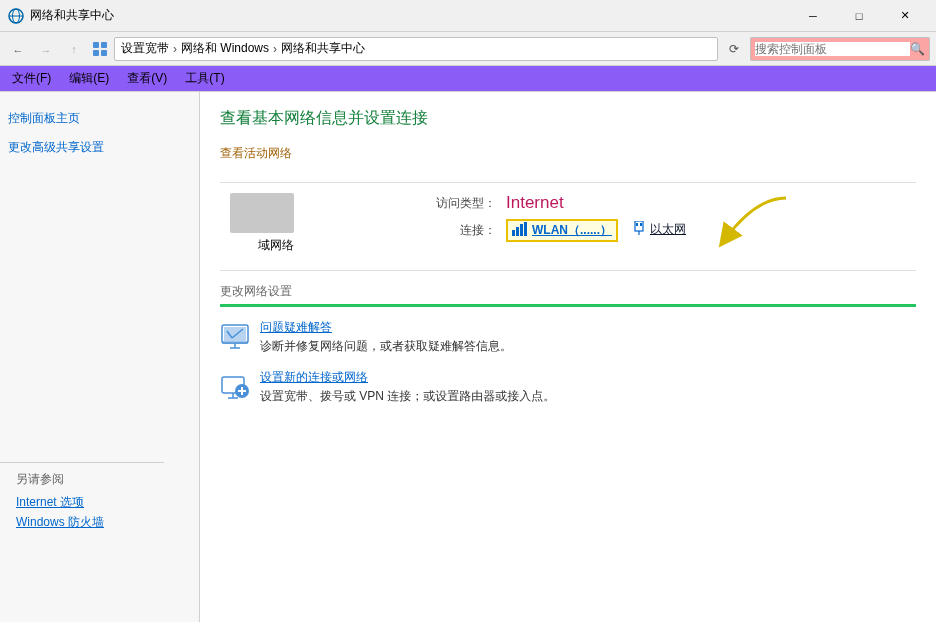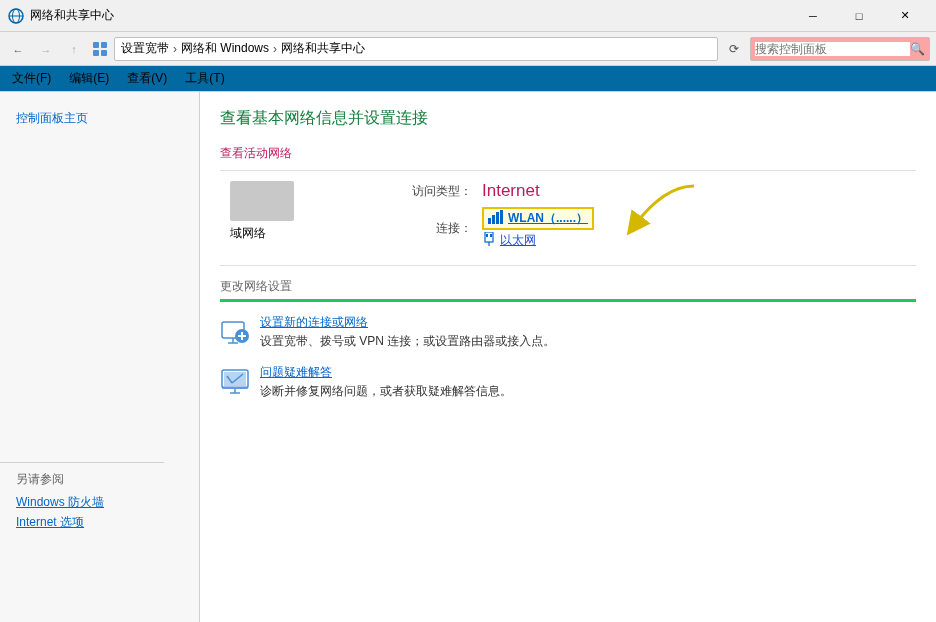--- a/index.html
+++ b/index.html
@@ -133,21 +133,21 @@
       align-items: center;
       justify-content: center;
       cursor: pointer;
       color: #555;
       font-size: 12px;
     }
 
     
     .menu-bar {
       height: 26px;
-      background: #0369a1;
+      background: #8b5cf6;
       display: flex;
       align-items: center;
       padding: 0 4px;
       border-bottom: 1px solid #d0d0d0;
       gap: 2px;
     }
     .menu-item {
       padding: 2px 8px;
       cursor: pointer;
       font-size: 12px;
@@ -162,21 +162,21 @@
 
     
     .sidebar {
       width: 200px;
       background: #f7f7f7;
       border-right: 1px solid #d0d0d0;
       padding: 12px 0;
       flex-shrink: 0;
     }
     .sidebar-item {
-      padding: 6px 16px;
+      padding: 6px 8px;
       cursor: pointer;
       font-size: 12px;
       color: #0066cc;
       text-decoration: none;
       display: block;
     }
 
     
     .content {
       flex: 1;
@@ -185,35 +185,35 @@
       overflow-y: auto;
     }
     .page-title {
       font-size: 16px;
       color: #15803d;
       font-weight: normal;
       margin-bottom: 16px;
     }
     .section-label {
       font-size: 12px;
-      color: #be185d;
+      color: #a16207;
       margin-bottom: 10px;
       border-bottom: 1px solid #e0e0e0;
-      padding-bottom: 8px;
+      padding-bottom: 20px;
     }
     .network-info-row {
       display: flex;
       align-items: flex-start;
       margin-bottom: 16px;
     }
     .network-name-block {
       display: flex;
       flex-direction: column;
-      align-items: flex-start;
-      margin-right: 40px;
+      align-items: flex-end;
+      margin-right: 64px;
       margin-left: 10px;
     }
     .network-icon-placeholder {
       width: 64px;
       height: 40px;
       background: #c8c8c8;
       margin-bottom: 4px;
       border-radius: 2px;
     }
     .network-label {
@@ -248,33 +248,33 @@
       text-decoration: underline;
       padding: 1px 4px;
       border: 2px solid #e8c000;
       background: #fffde0;
       font-weight: bold;
       display: inline-flex;
       align-items: center;
       gap: 4px;
     }
     .ethernet-link {
-      color: #1d4ed8;
+      color: #0f172a;
       cursor: pointer;
       text-decoration: underline;
       display: inline-flex;
       align-items: center;
       gap: 4px;
       margin-top: 2px;
     }
     .connection-links {
       display: flex;
-      flex-direction: column;
+      flex-direction: row;
       align-items: flex-start;
-      gap: 0;
+      gap: 14px;
     }
 
     .divider {
       border: none;
       border-top: 1px solid #e0e0e0;
       margin: 12px 0;
     }
 
     
     .change-section-title {
@@ -380,26 +380,27 @@
   <div class="menu-item">文件(F)</div>
   <div class="menu-item">编辑(E)</div>
   <div class="menu-item">查看(V)</div>
   <div class="menu-item">工具(T)</div>
 </div>
 
 <div class="main-layout">
 
   <div class="sidebar">
     <a class="sidebar-item">控制面板主页</a>
+    <a class="sidebar-item">更改高级共享设置</a>
 
     <div style="margin-top: auto; position: absolute; bottom: 80px; left: 0; width: 164px; padding: 0 0 8px 0;">
       <div class="also-see" style="margin: 0; padding: 8px 16px 0 16px; border-top: 1px solid #d0d0d0;">
         <div class="also-see-title">另请参阅</div>
+        <a class="also-see-link">Internet 选项</a>
         <a class="also-see-link">Windows 防火墙</a>
-        <a class="also-see-link">Internet 选项</a>
       </div>
     </div>
   </div>
 
   <div class="content">
     <h1 class="page-title">查看基本网络信息并设置连接</h1>
 
     <div class="section-label">查看活动网络</div>
 
     <div class="network-info-row">
@@ -454,46 +455,46 @@
       </div>
     </div>
 
     <hr class="divider">
 
     <div class="change-section-title">更改网络设置</div>
 
     <div class="change-item">
       <div class="change-item-icon">
         <svg width="30" height="30" viewBox="0 0 30 30">
-          <rect x="2" y="6" width="22" height="16" rx="2" fill="none" stroke="#4a90d9" stroke-width="1.5"></rect>
-          <line x1="13" y1="22" x2="13" y2="27" stroke="#4a90d9" stroke-width="1.5"></line>
-          <line x1="8" y1="27" x2="18" y2="27" stroke="#4a90d9" stroke-width="1.5"></line>
-          <circle cx="22" cy="20" r="7" fill="#4a90d9"></circle>
-          <line x1="22" y1="16" x2="22" y2="24" stroke="#fff" stroke-width="2"></line>
-          <line x1="18" y1="20" x2="26" y2="20" stroke="#fff" stroke-width="2"></line>
-        </svg>
-      </div>
-      <div class="change-item-content">
-        <div class="change-item-title">设置新的连接或网络</div>
-        <div class="change-item-desc">设置宽带、拨号或 VPN 连接；或设置路由器或接入点。</div>
-      </div>
-    </div>
-
-    <div class="change-item">
-      <div class="change-item-icon">
-        <svg width="30" height="30" viewBox="0 0 30 30">
           <rect x="2" y="4" width="26" height="18" rx="2" fill="none" stroke="#4a90d9" stroke-width="1.5"></rect>
           <rect x="4" y="6" width="22" height="14" fill="#b8d4f0"></rect>
           <rect x="2" y="20" width="26" height="3" fill="#4a90d9" opacity="0.5"></rect>
           <line x1="15" y1="23" x2="15" y2="27" stroke="#4a90d9" stroke-width="1.5"></line>
           <line x1="10" y1="27" x2="20" y2="27" stroke="#4a90d9" stroke-width="1.5"></line>
           <line x1="7" y1="10" x2="12" y2="17" stroke="#4a90d9" stroke-width="1.5"></line>
           <line x1="12" y1="17" x2="23" y2="8" stroke="#4a90d9" stroke-width="1.5"></line>
         </svg>
       </div>
       <div class="change-item-content">
         <div class="change-item-title">问题疑难解答</div>
         <div class="change-item-desc">诊断并修复网络问题，或者获取疑难解答信息。</div>
       </div>
     </div>
 
+    <div class="change-item">
+      <div class="change-item-icon">
+        <svg width="30" height="30" viewBox="0 0 30 30">
+          <rect x="2" y="6" width="22" height="16" rx="2" fill="none" stroke="#4a90d9" stroke-width="1.5"></rect>
+          <line x1="13" y1="22" x2="13" y2="27" stroke="#4a90d9" stroke-width="1.5"></line>
+          <line x1="8" y1="27" x2="18" y2="27" stroke="#4a90d9" stroke-width="1.5"></line>
+          <circle cx="22" cy="20" r="7" fill="#4a90d9"></circle>
+          <line x1="22" y1="16" x2="22" y2="24" stroke="#fff" stroke-width="2"></line>
+          <line x1="18" y1="20" x2="26" y2="20" stroke="#fff" stroke-width="2"></line>
+        </svg>
+      </div>
+      <div class="change-item-content">
+        <div class="change-item-title">设置新的连接或网络</div>
+        <div class="change-item-desc">设置宽带、拨号或 VPN 连接；或设置路由器或接入点。</div>
+      </div>
+    </div>
+
   </div>
 </div>
 
 </body></html>

